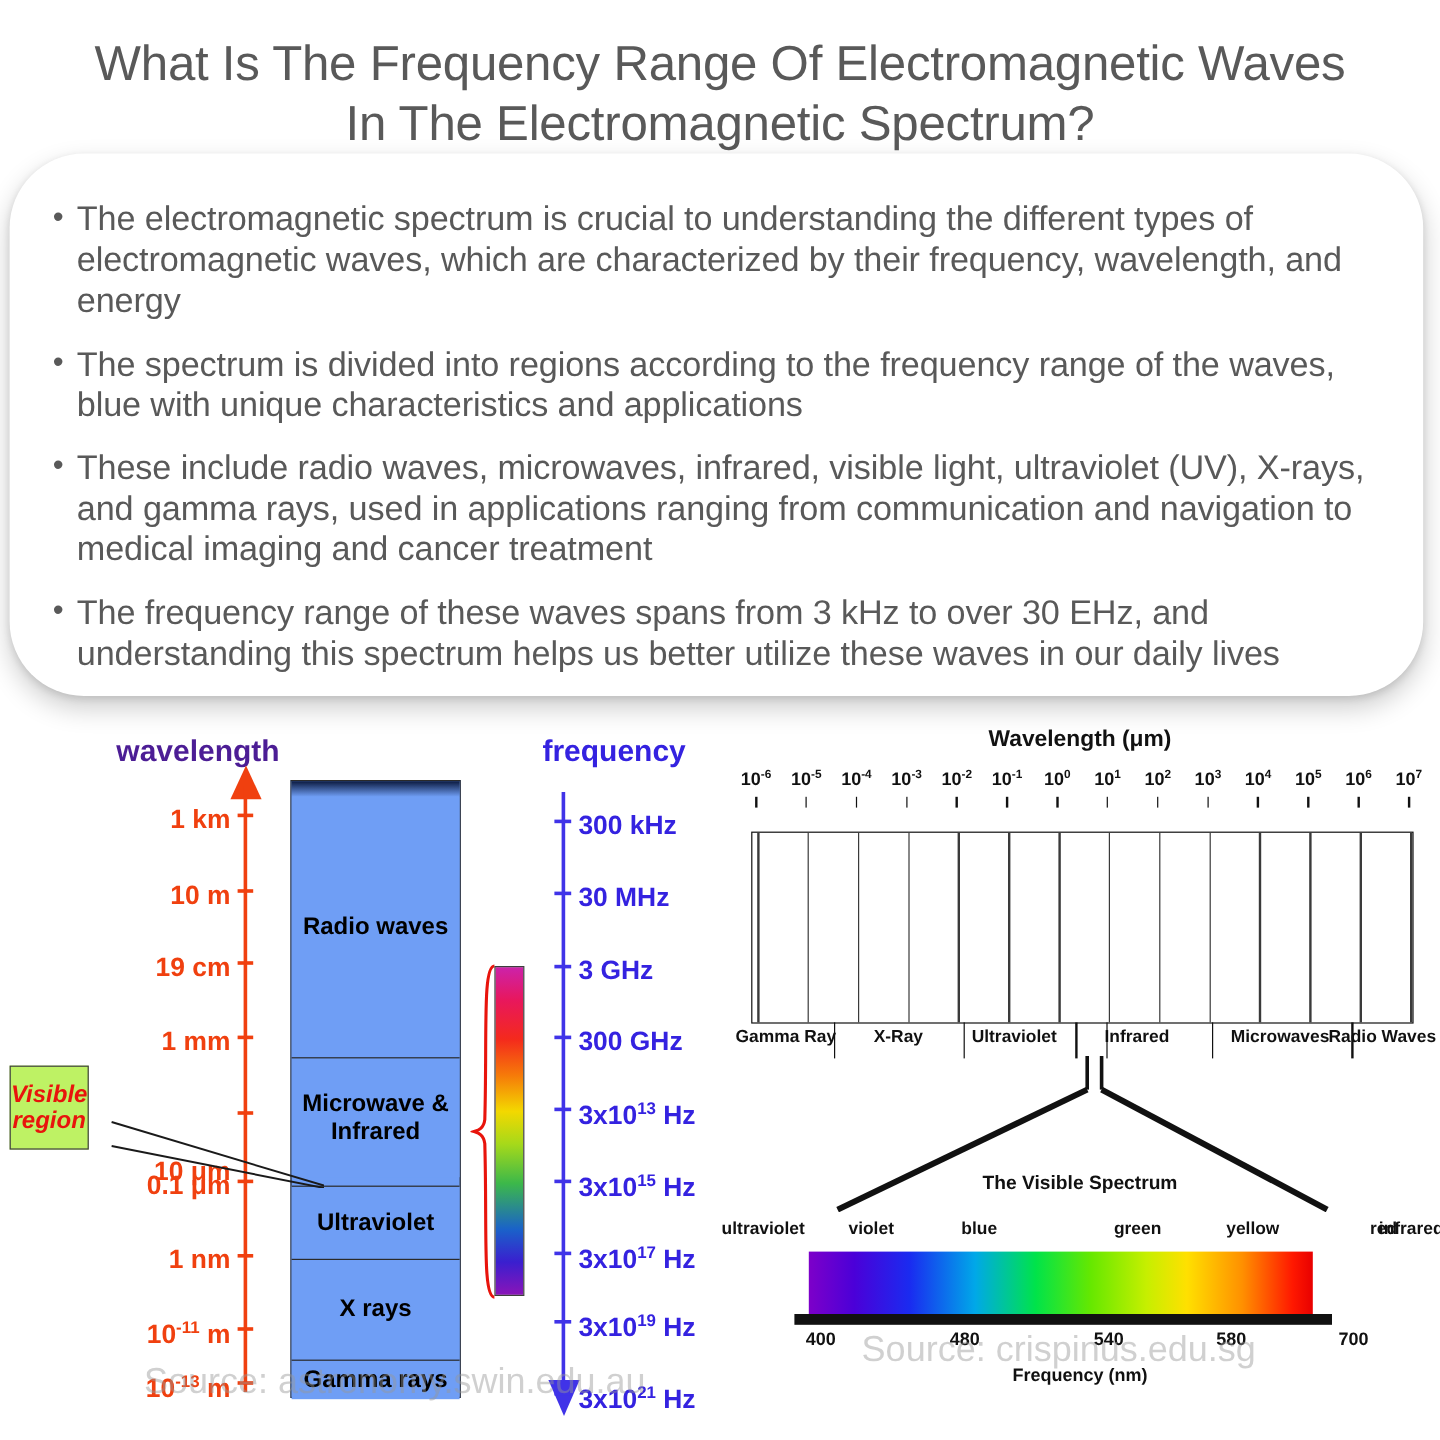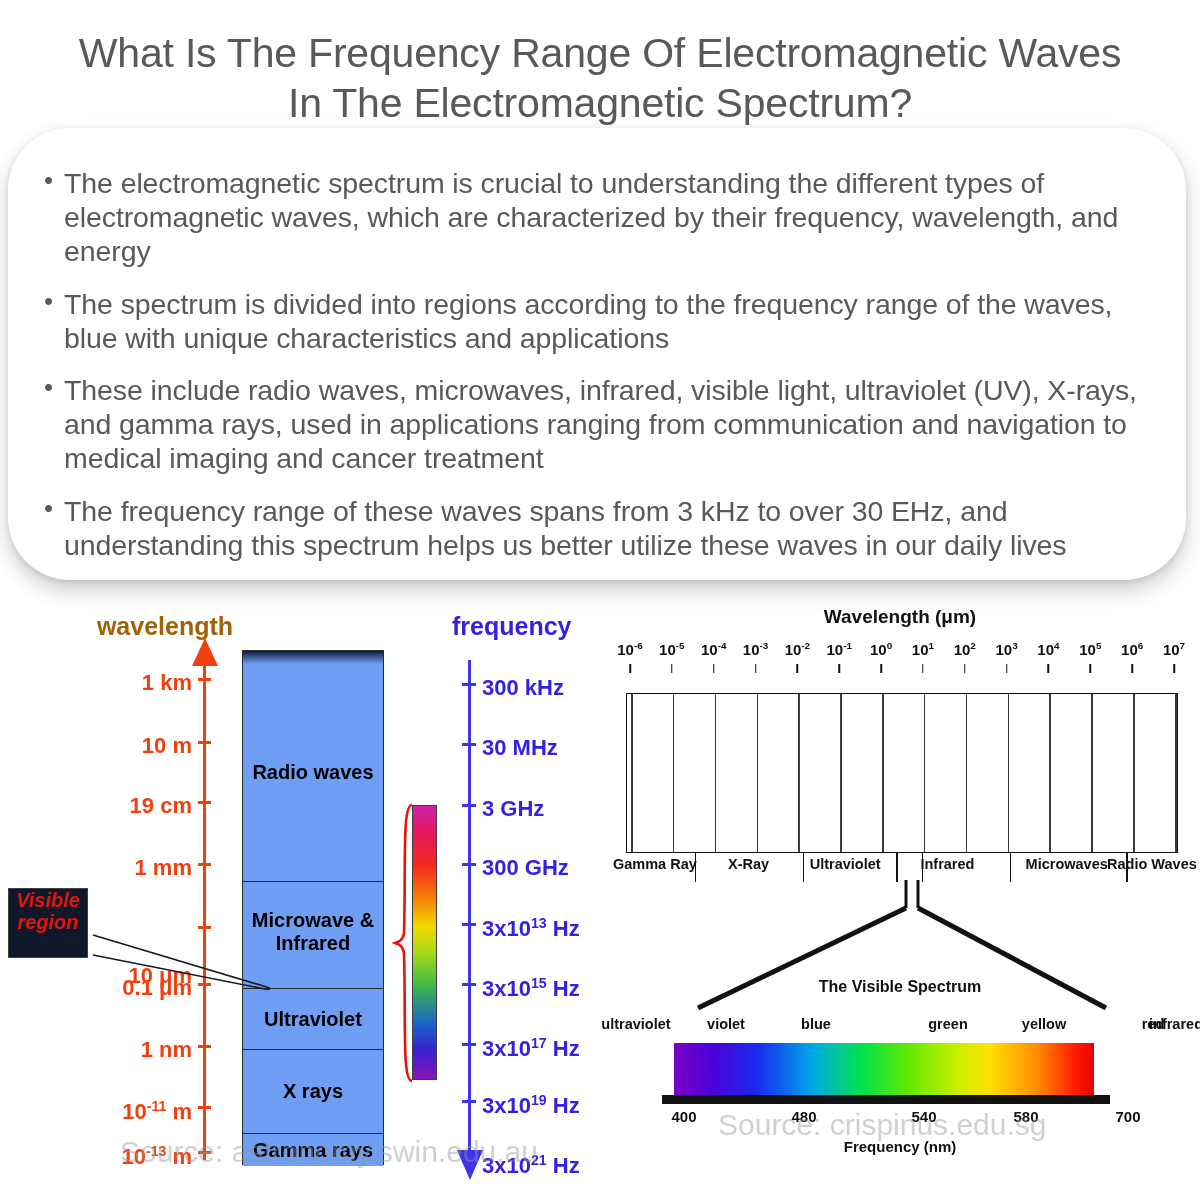--- a/index.html
+++ b/index.html
@@ -57,21 +57,21 @@
     left: 2px; top: -1px;
     font-size: 26px;
     color: #595959;
   }
 
   
   #leftfig { position: absolute; left: 0px; top: 600px; width: 600px; height: 600px; z-index: 2; }
 
   .lf-head-wl {
     position: absolute; left: 80px; top: 12px; width: 170px;
-    text-align: center; color: #a16207; font-weight: bold; font-size: 25px;
+    text-align: center; color: #4c1d95; font-weight: bold; font-size: 25px;
   }
   .lf-head-fr {
     position: absolute; left: 452px; top: 12px; width: 170px;
     text-align: left; color: #3422e0; font-weight: bold; font-size: 25px;
   }
 
   
   .wl-axis {
     position: absolute; left: 203px; top: 55px; width: 2.5px; height: 505px;
     background: #f0400f;
@@ -144,25 +144,25 @@
       #3a1fcf 90%, #8a14b8 100%);
   }
   #brace {
     position: absolute; left: 392px; top: 203px;
     width: 22px; height: 280px;
   }
 
   
   #visbox {
     position: absolute; left: 8px; top: 888px;
-    width: 80px; height: 70px;
+    width: 66px; height: 70px;
     border: 1.5px solid #404040;
-    background: #0f172a;
+    background: #bef264;
     display: flex; flex-direction: column;
-    align-items: center; 
+    align-items: center; justify-content: center;
     color: #e8140c; font-weight: bold; font-style: italic; font-size: 20px;
     line-height: 1.12; z-index: 4;
   }
   #leader { position: absolute; left: 0px; top: 880px; width: 270px; height: 110px; z-index: 3; }
 
   
   #rightfig { position: absolute; left: 600px; top: 598px; width: 600px; height: 602px; z-index: 2; }
 
   .rf-title {
     position: absolute; left: 0; top: 8px; width: 600px;

